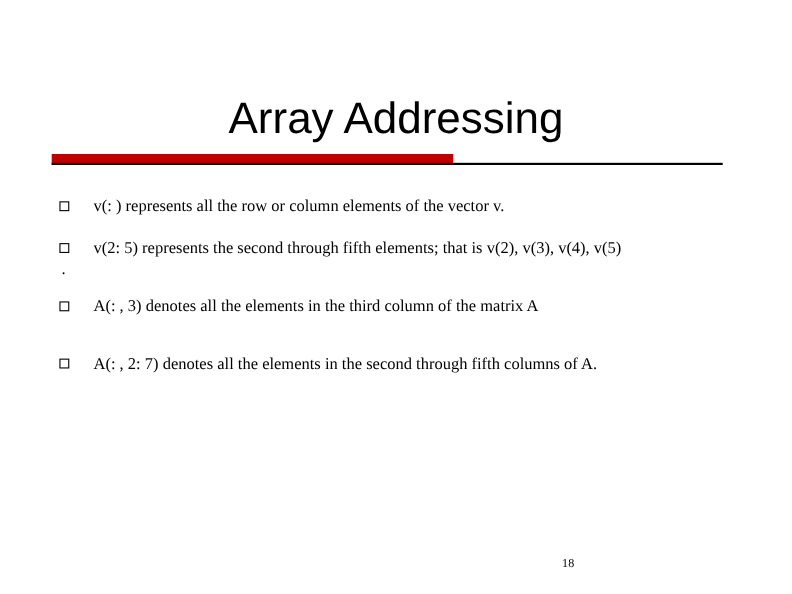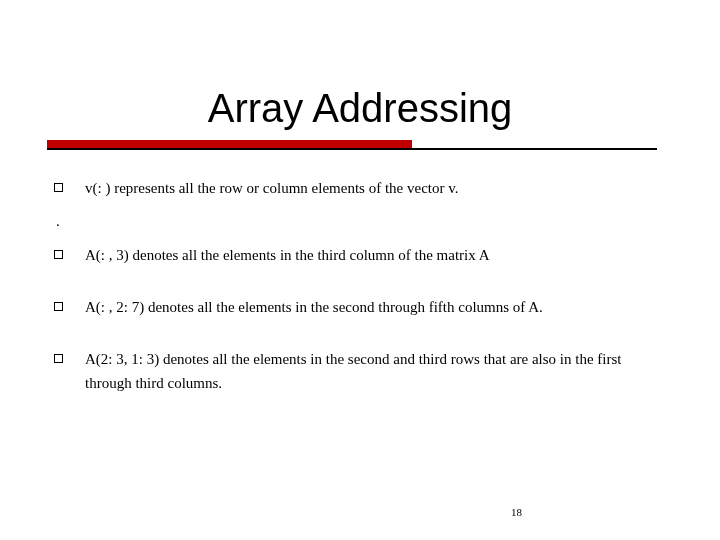--- a/index.html
+++ b/index.html
@@ -104,41 +104,41 @@
 
   <div class="content">
 
     <div class="bullet-row">
       <span class="bullet-box"></span>
       <span class="bullet-text">v(: ) represents all the row or column elements of the vector v.</span>
     </div>
 
     <div class="gap-small"></div>
 
+    <div class="bullet-row">
+      <span class="bullet-box"></span>
+      <span class="bullet-text">v(2: 5) represents the second through fifth elements; that is v(2), v(3), v(4), v(5)</span>
+    </div>
 
     <div class="dot-row">.</div>
 
     <div class="gap-small"></div>
 
     <div class="bullet-row">
       <span class="bullet-box"></span>
       <span class="bullet-text">A(: , 3) denotes all the elements in the third column of the matrix A</span>
     </div>
 
     <div class="gap-large"></div>
 
     <div class="bullet-row">
       <span class="bullet-box"></span>
       <span class="bullet-text">A(: , 2: 7) denotes all the elements in the second through fifth columns of A.</span>
     </div>
 
     <div class="gap-large"></div>
 
-    <div class="bullet-row">
-      <span class="bullet-box"></span>
-      <span class="bullet-text">A(2: 3, 1: 3) denotes all the elements in the second and third rows that are also in the first through third columns.</span>
-    </div>
 
   </div>
 
   <div class="page-number">18</div>
 
 </div>
 
 </body></html>

